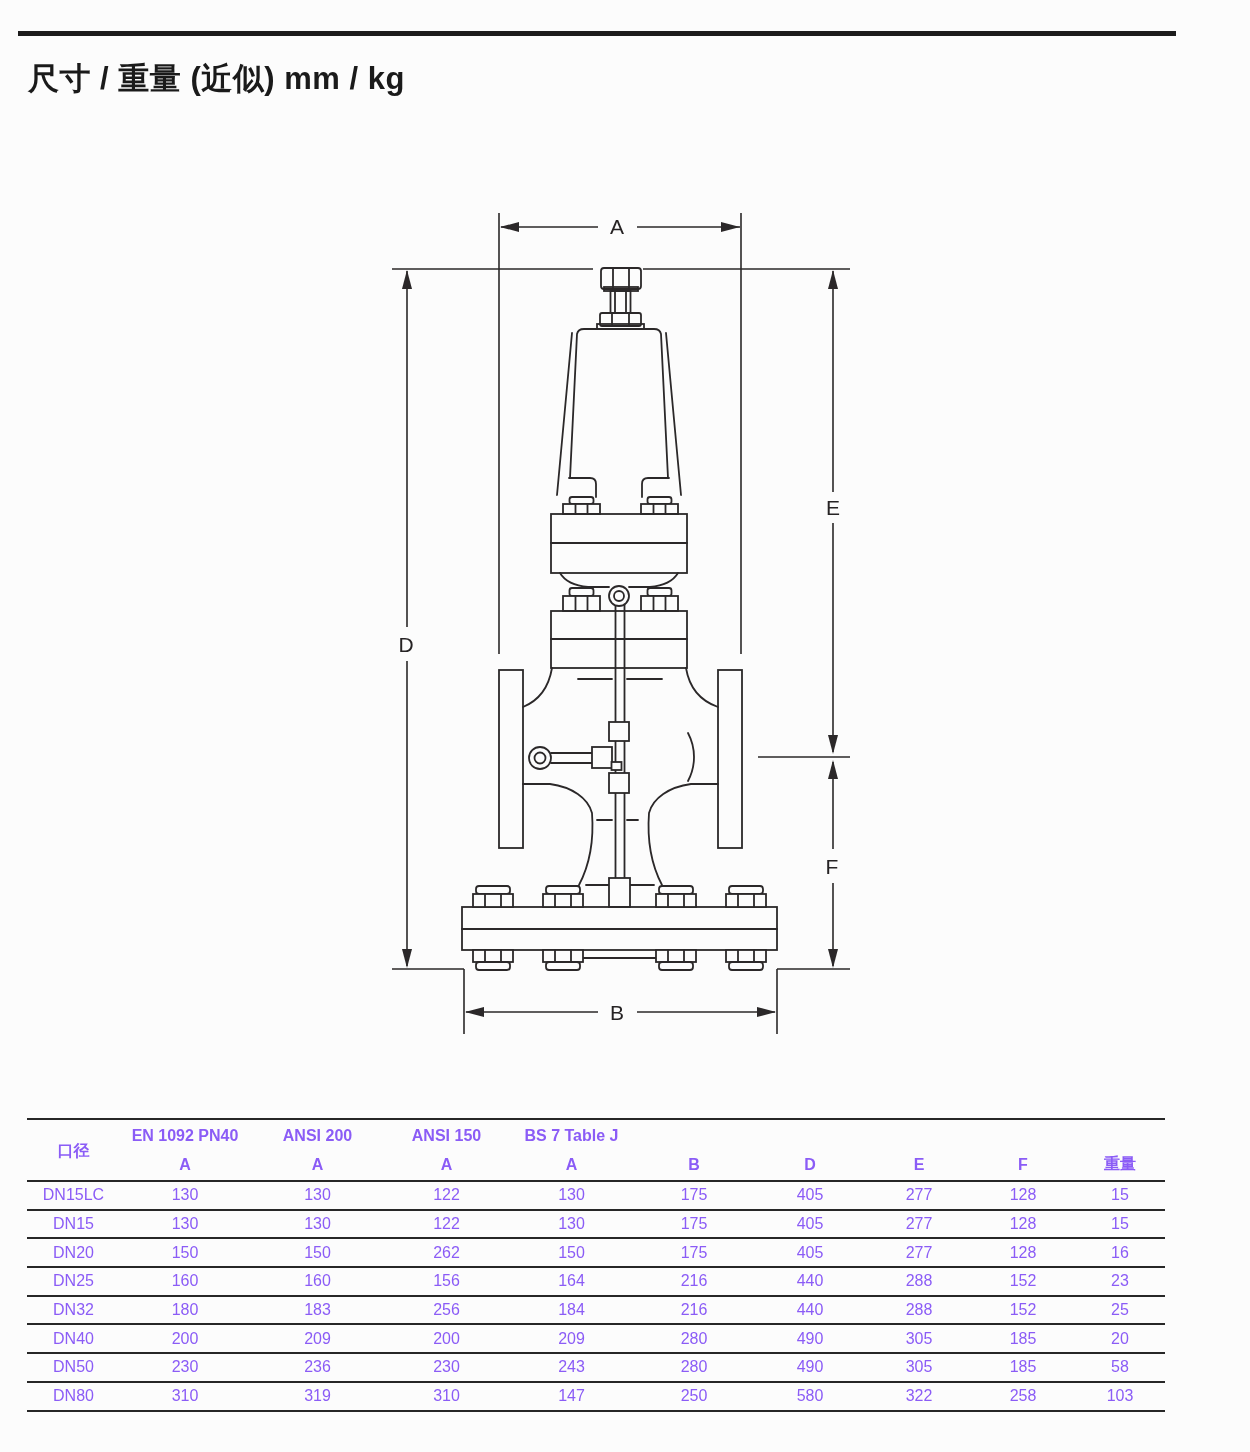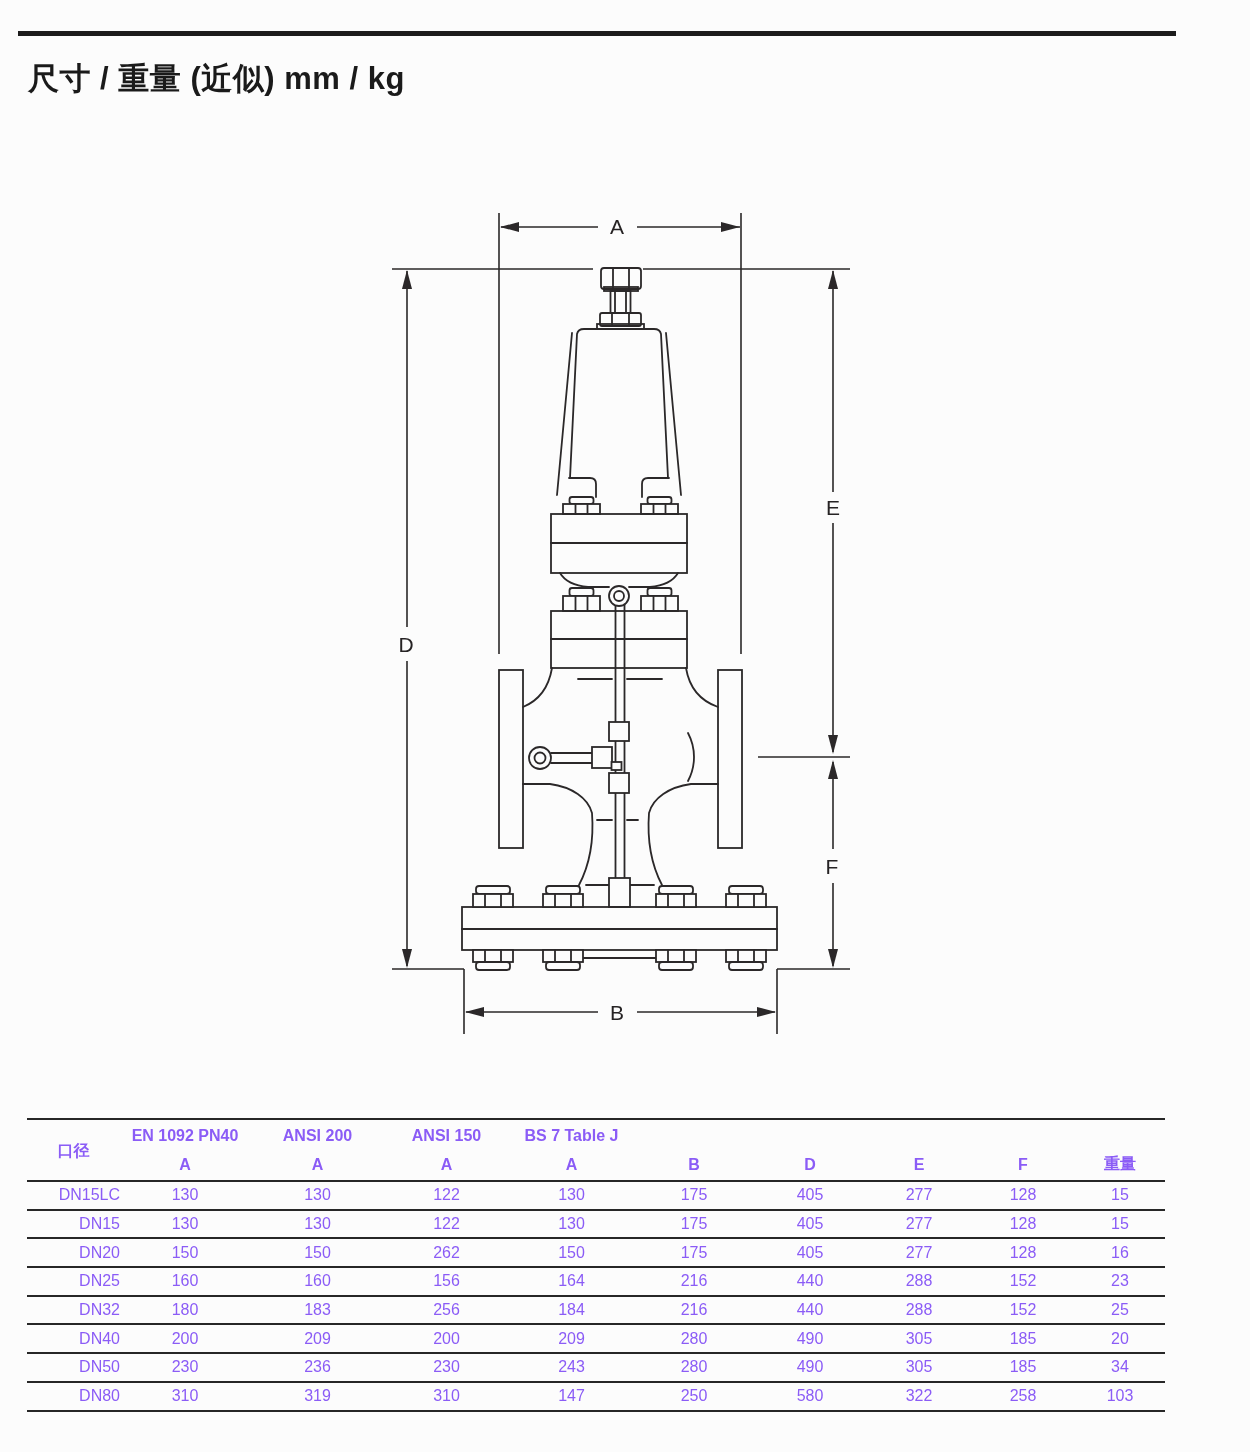--- a/index.html
+++ b/index.html
@@ -26,21 +26,21 @@
     width:1138px;border-collapse:collapse;table-layout:fixed;
     font-size:16px;color:#8b5cf6;
   }
   table.dims{border-top:2px solid #272727;border-bottom:0;}
   table.dims thead tr.grp th{height:27px;font-weight:bold;text-align:center;vertical-align:middle;padding:2px 0 0 0;}
   table.dims thead tr.sub th{height:31px;font-weight:bold;text-align:center;vertical-align:middle;padding:0;}
   table.dims thead th.size-hdr{text-align:left;font-weight:bold;vertical-align:middle;padding:0;}
   table.dims thead tr.sub{border-bottom:2px solid #272727;}
   table.dims tbody tr{border-bottom:2px solid #272727;}
   table.dims tbody td{height:26.7px;text-align:center;vertical-align:middle;padding:0;}
-  table.dims tbody td.size-cell{text-align:right;}
+  table.dims tbody td.size-cell{text-align:center;}
 </style>
 </head>
 <body>
 
 <div class="top-rule"></div>
 <div class="page-title">尺寸 / 重量 (近似)  mm / kg</div>
 
 <div class="drawing">
 <svg width="1250" height="1080" viewBox="0 0 1250 1080" xmlns="http://www.w3.org/2000/svg">
 
@@ -315,21 +315,21 @@
         <tr>
           <td class="size-cell">DN50</td>
           <td>230</td>
           <td>236</td>
           <td>230</td>
           <td>243</td>
           <td>280</td>
           <td>490</td>
           <td>305</td>
           <td>185</td>
-          <td>34</td>
+          <td>58</td>
         </tr>
         <tr>
           <td class="size-cell">DN80</td>
           <td>310</td>
           <td>319</td>
           <td>310</td>
           <td>147</td>
           <td>250</td>
           <td>580</td>
           <td>322</td>

